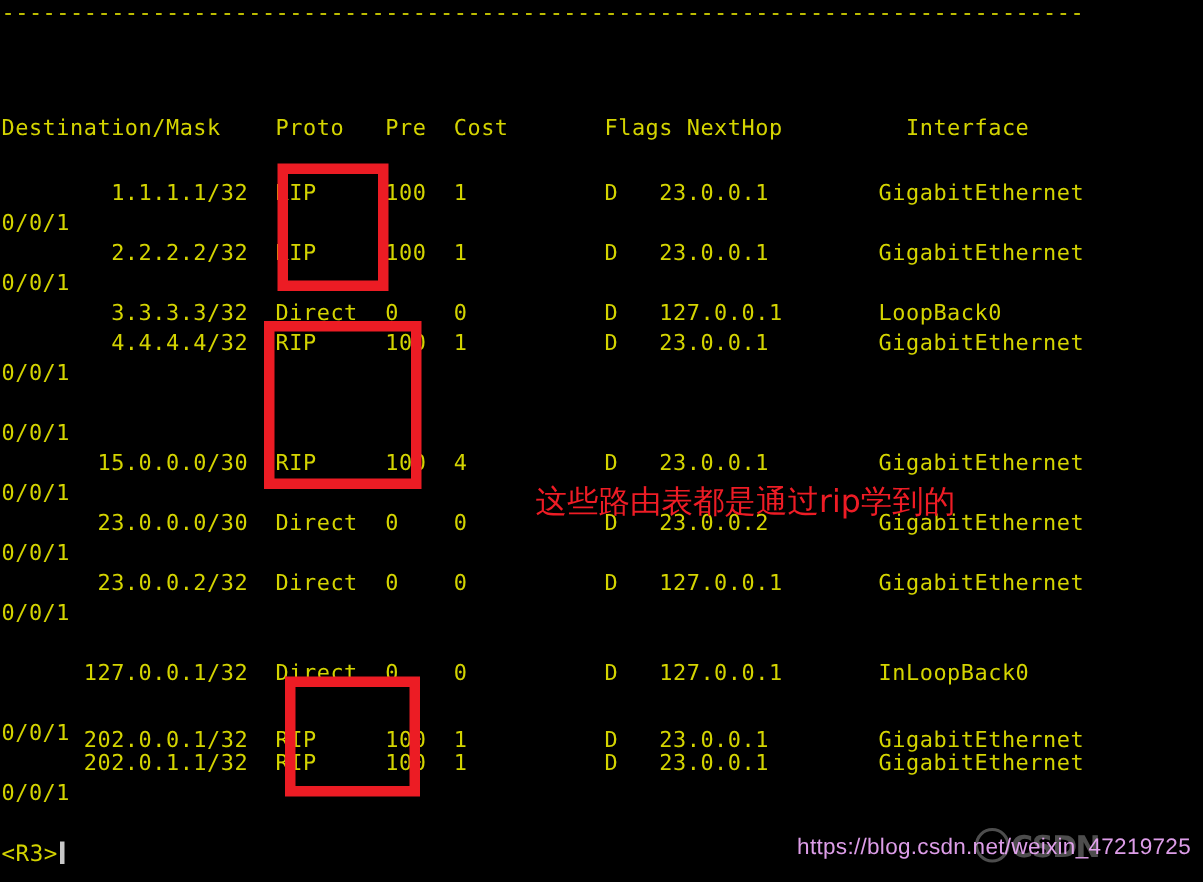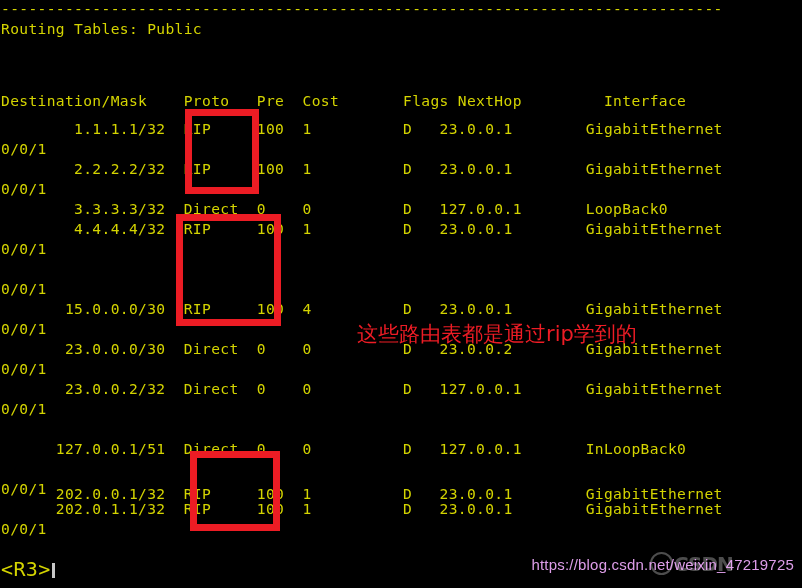--- a/index.html
+++ b/index.html
@@ -62,21 +62,21 @@
     pointer-events: none;
   }
 
   
   #prompt {
     position: absolute;
     left: 1px;
     top: 559px;
     color: #d4d400;
     font-family: "DejaVu Sans Mono", "Liberation Mono", monospace;
-    font-size: 20px;
+    font-size: 15px;
     line-height: 20px;
     white-space: pre;
     letter-spacing: 0.35px;
     z-index: 2;
   }
   #cursor {
     display: inline-block;
     width: 3px;
     height: 15px;
     background: #c8c8c8;
@@ -122,22 +122,21 @@
     margin-right: 1px;
   }
 </style>
 </head>
 <body>
 
 <div id="screen">
 
   <div id="term">
     <div class="trow" style="top:-1px">-------------------------------------------------------------------------------</div>
-    <div class="trow" style="top:19px">Routing Tables: Public</div>
-    <div class="trow" style="top:91px">Destination/Mask    Proto   Pre  Cost       Flags NextHop         Interface</div>
+    <div class="trow" style="top:76px">Destination/Mask    Proto   Pre  Cost       Flags NextHop         Interface</div>
 
     
     <div class="trow" style="top:119px">        1.1.1.1/32  RIP     100  1          D   23.0.0.1        GigabitEthernet</div>
     <div class="trow" style="top:139px">0/0/1</div>
 
     <div class="trow" style="top:159px">        2.2.2.2/32  RIP     100  1          D   23.0.0.1        GigabitEthernet</div>
     <div class="trow" style="top:179px">0/0/1</div>
 
     <div class="trow" style="top:199px">        3.3.3.3/32  Direct  0    0          D   127.0.0.1       LoopBack0</div>
 
@@ -149,21 +148,21 @@
     <div class="trow" style="top:299px">       15.0.0.0/30  RIP     100  4          D   23.0.0.1        GigabitEthernet</div>
     <div class="trow" style="top:319px">0/0/1</div>
 
     <div class="trow" style="top:339px">       23.0.0.0/30  Direct  0    0          D   23.0.0.2        GigabitEthernet</div>
     <div class="trow" style="top:359px">0/0/1</div>
 
     <div class="trow" style="top:379px">       23.0.0.2/32  Direct  0    0          D   127.0.0.1       GigabitEthernet</div>
     <div class="trow" style="top:399px">0/0/1</div>
 
 
-    <div class="trow" style="top:439px">      127.0.0.1/51  Direct  0    0          D   127.0.0.1       InLoopBack0</div>
+    <div class="trow" style="top:439px">      127.0.0.1/32  Direct  0    0          D   127.0.0.1       InLoopBack0</div>
 
     <div class="trow" style="top:484px">      202.0.0.1/32  RIP     100  1          D   23.0.0.1        GigabitEthernet</div>
     <div class="trow" style="top:479px">0/0/1</div>
 
     <div class="trow" style="top:499px">      202.0.1.1/32  RIP     100  1          D   23.0.0.1        GigabitEthernet</div>
     <div class="trow" style="top:519px">0/0/1</div>
   </div>
 
   <div class="redbox" style="left:185px; top:109px; width:74px;  height:85px;"></div>
   <div class="redbox" style="left:176px; top:214px; width:105px; height:112px;"></div>

